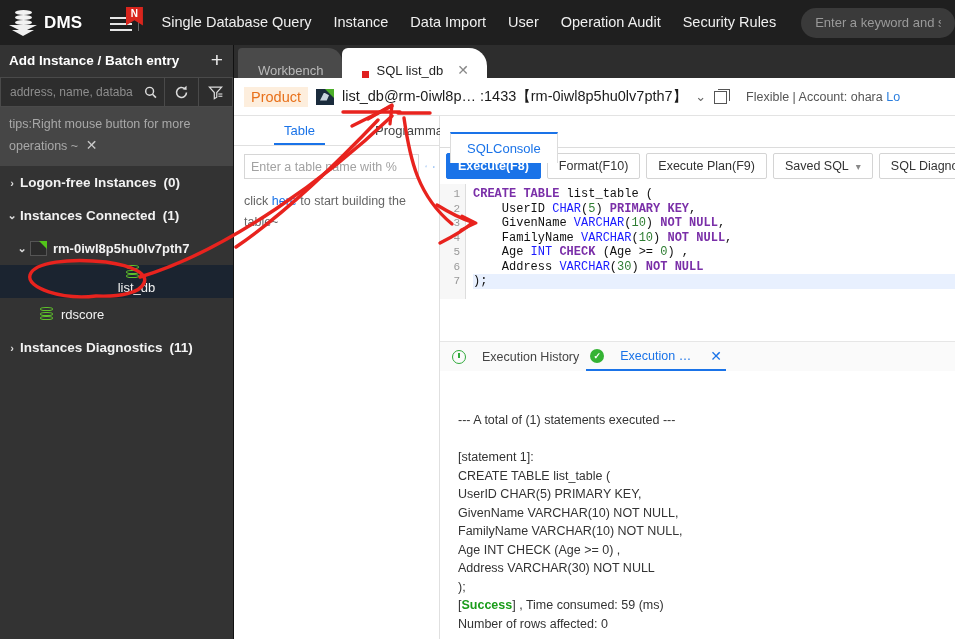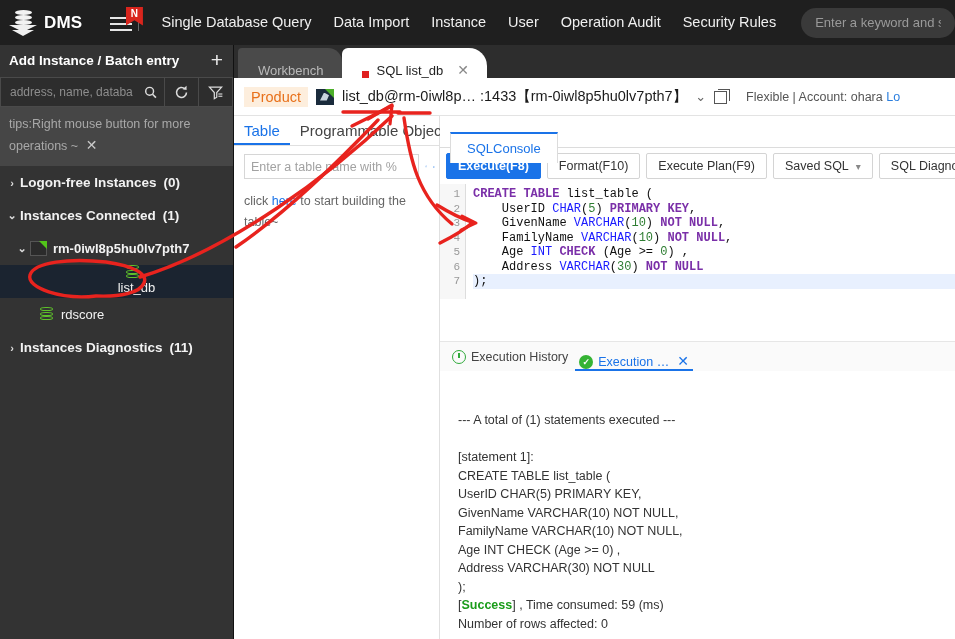--- a/index.html
+++ b/index.html
@@ -177,22 +177,22 @@
     border-top: 1.4px solid #555; border-right: 1.4px solid #555;
   }
   .acct { font-size: 12.5px; color: #555; margin-left: 8px; white-space: nowrap; }
   .acct .lnk { color: #2b7ede; }
 
   
   .body-split { display: flex; height: 523px; }
   .left-pane { width: 206px; border-right: 1px solid #e0e0e0; background: #fff; }
   .lp-tabs { display: flex; border-bottom: 1px solid #e0e0e0; height: 30px; }
   .lp-tab {
-    font-size: 15px; padding: 0 10px; line-height: 29px; color: #444; cursor: pointer;
-    border-bottom: 2px solid transparent; white-space: nowrap;
+    font-size: 13px; padding: 0 10px; line-height: 29px; color: #444; cursor: pointer;
+    border-bottom: 2px solid transparent; white-space: nowrap; margin-left: 40px;
   }
   .lp-tab.active { color: #1a73e8; border-bottom-color: #1a73e8; }
   .lp-search-row { display: flex; align-items: center; padding: 8px 4px 4px 10px; gap: 6px; }
   .lp-input {
     flex: 1; height: 25px; border: 1px solid #d6d6d6; font-size: 12.5px;
     padding: 0 6px; color: #555; outline: 0; font-family: "Liberation Sans", sans-serif;
     background: #fff;
   }
   .lp-input::placeholder { color: #a2a2a2; }
   .lp-hint { padding: 8px 10px; font-size: 12.5px; color: #666; line-height: 21px; }
@@ -228,21 +228,21 @@
   .code .ln.cur { background: #e8f0fe; }
   .kw { color: #7a2fa8; font-weight: bold; }
   .kw2 { color: #1a1aff; }
   .num { color: #2e7d32; }
   .plain { color: #111; }
 
   .res-tabs {
     display: flex; align-items: center; gap: 7px; height: 30px; padding-left: 12px;
     border-top: 1px solid #e6e6e6; background: #fafafa;
   }
-  .res-tab { font-size: 12.5px; color: #444; cursor: pointer; display: flex; align-items: flex-end; gap: 5px; }
+  .res-tab { font-size: 12.5px; color: #444; cursor: pointer; display: flex; align-items: center; gap: 16px; }
   .res-tab.active { color: #1a73e8; border-bottom: 2px solid #1a73e8; height: 29px; padding: 0 4px; }
   .hist-ico {
     width: 14px; height: 14px; border: 1.6px solid #2faa3a; border-radius: 50%;
     position: relative; flex: none;
   }
   .hist-ico::after {
     content: ""; position: absolute; left: 5px; top: 2.5px; width: 1.5px; height: 4.5px;
     background: #2faa3a;
   }
   .ok-ico {
@@ -281,22 +281,22 @@
       <div class="hamburger">
         <span></span>
           <span></span>
           <span></span>
       </div>
       <div class="nbadge">N</div>
     </div>
     <div class="vdiv"></div>
 
     <div class="navitem">Single Database Query</div>
+    <div class="navitem">Instance</div>
     <div class="navitem">Data Import</div>
-    <div class="navitem">Instance</div>
     <div class="navitem">User</div>
     <div class="navitem">Operation Audit</div>
     <div class="navitem">Security Rules</div>
 
     <div class="searchbox">
       <input type="text" placeholder="Enter a keyword and se" style="">
     </div>
   </div>
 
   <div class="sidebar">

